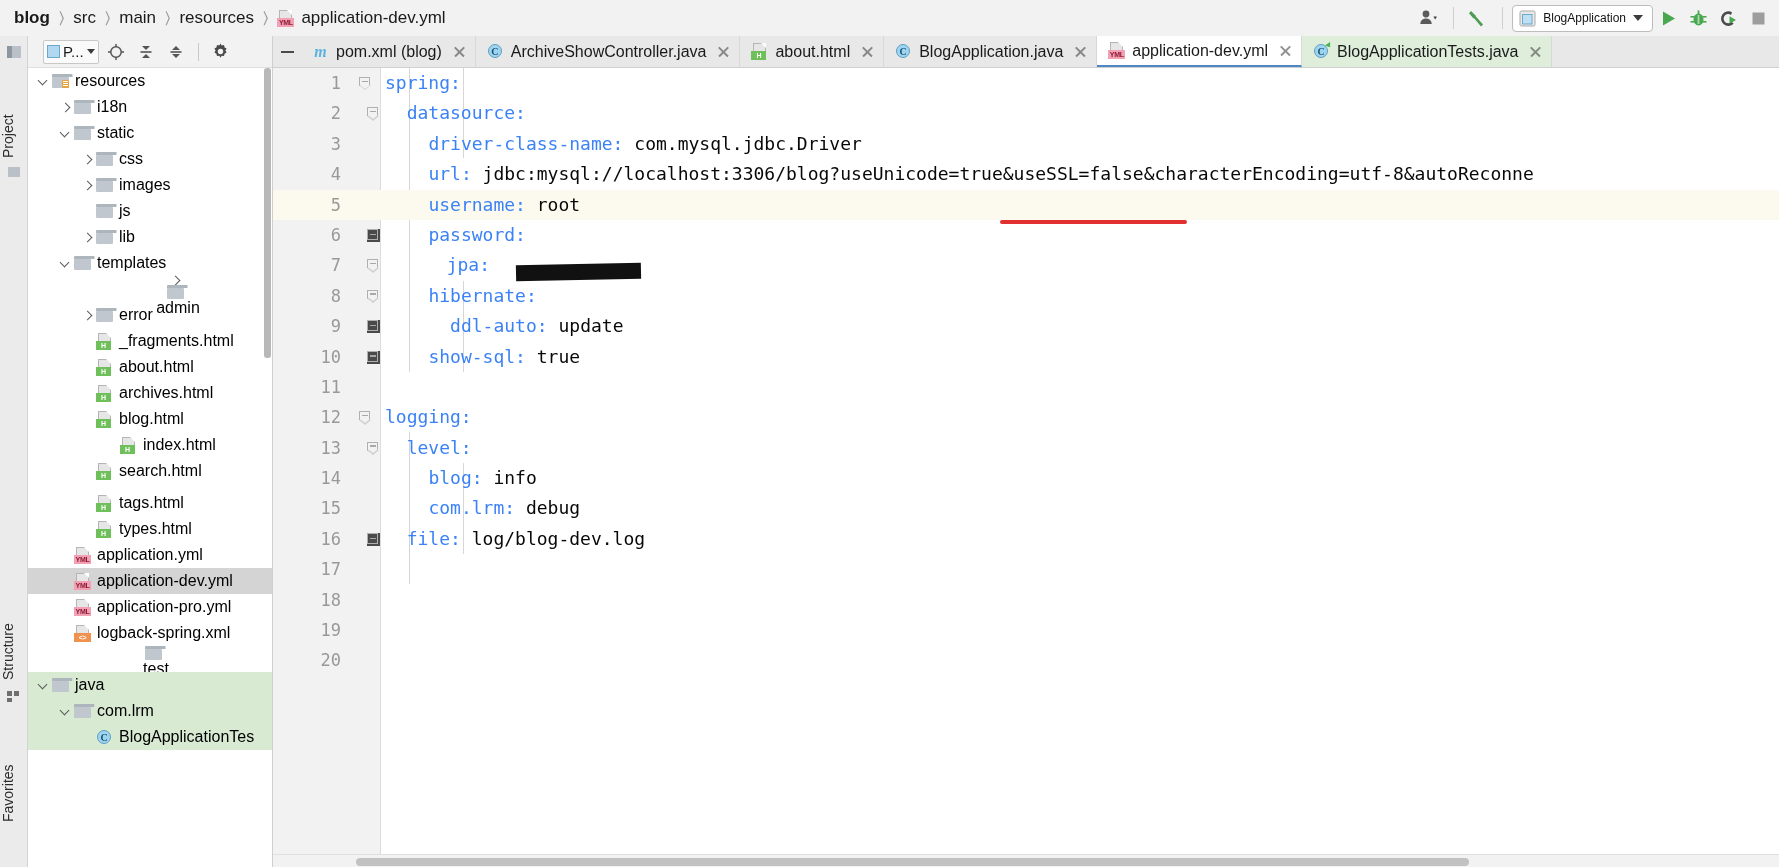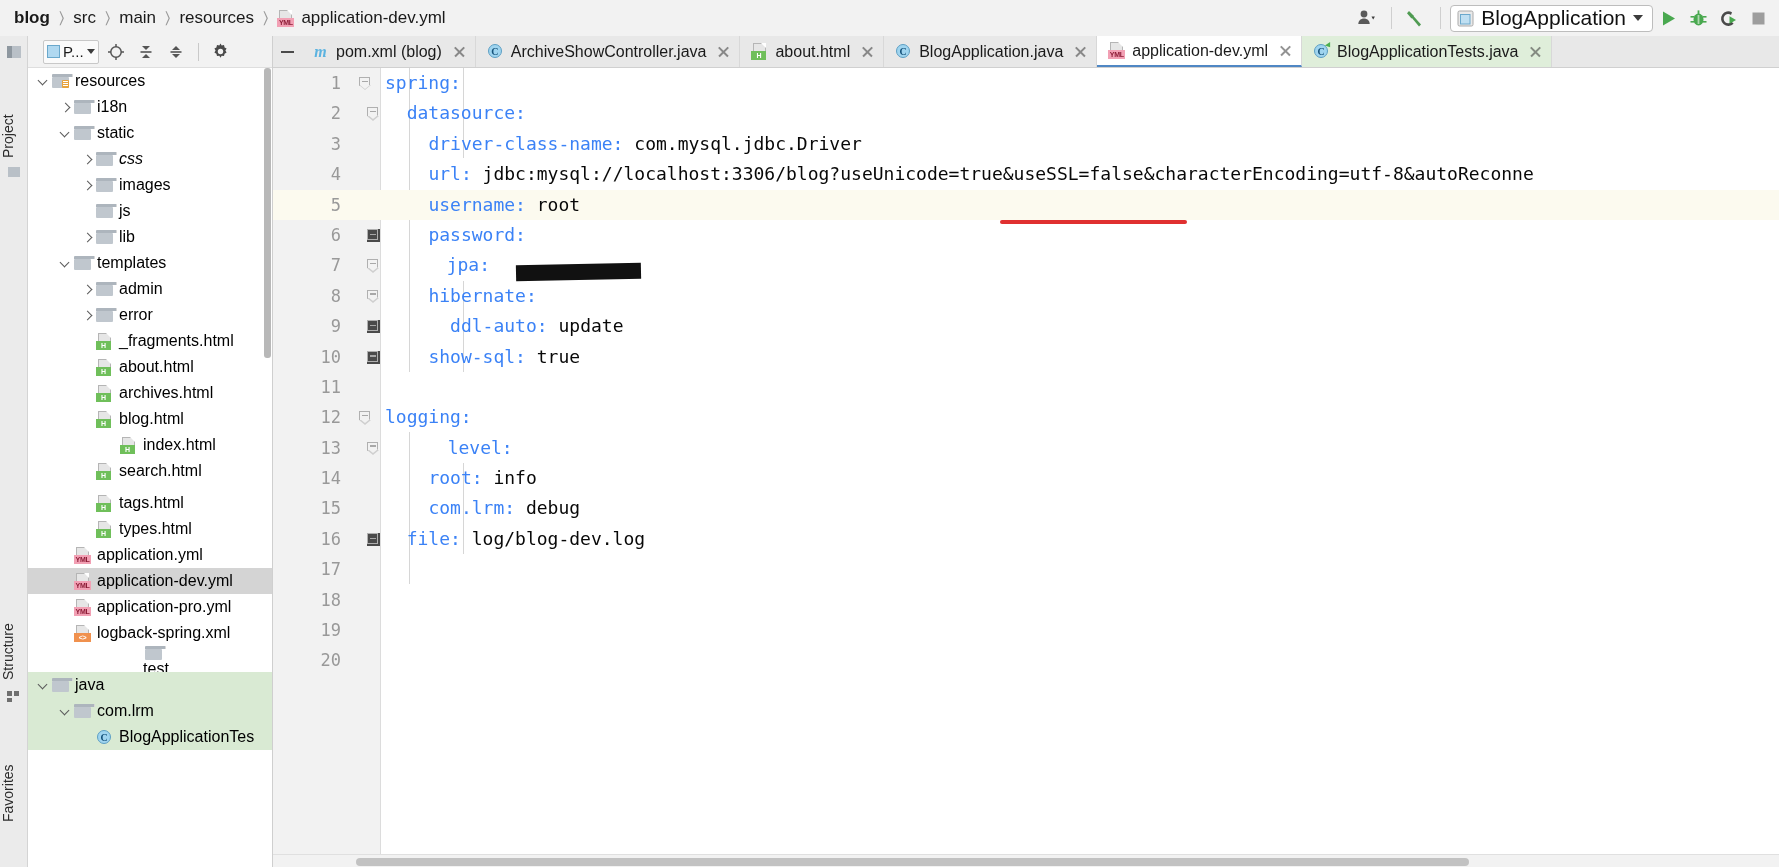--- a/index.html
+++ b/index.html
@@ -30,21 +30,21 @@
   }
   .nav-btn {
     display: flex; align-items: center; justify-content: center;
     height: 30px; min-width: 30px; padding: 0 4px;
   }
   .vsep { width: 1px; height: 22px; background: #cfcfcf; margin: 0 9px; }
   .runconfig {
     display: flex; align-items: center; gap: 7px;
     height: 27px; padding: 0 9px 0 6px;
     border: 1px solid #bdbdbd; border-radius: 4px; background: #fff;
-    font-size: 21px; color: #111; white-space: nowrap;
+    font-size: 12px; color: #111; white-space: nowrap;
   }
   .caret-dn {
     width: 0; height: 0; border-left: 5px solid transparent;
     border-right: 5px solid transparent; border-top: 6px solid #3c3c3c;
   }
 
   
   .vstrip {
     position: absolute; left: 0; width: 28px;
     background: #ebebeb; border-right: 1px solid #d4d4d4;
@@ -432,21 +432,21 @@
         <div class="trow" style="padding-left: 28px;">
           <span class="tw">
             <span class="chev down"></span>
           </span>
           <span class="ic-folder">
             <span class="tab"></span>
             <span class="bod"></span>
           </span>
           <span class="tlabel">static</span>
         </div>
-        <div class="trow" style="padding-left: 50px; font-style: italic;">
+        <div class="trow" style="padding-left: 50px;">
           <span class="tw">
             <span class="chev"></span>
           </span>
           <span class="ic-folder">
             <span class="tab"></span>
             <span class="bod"></span>
           </span>
           <span class="tlabel">css</span>
         </div>
         <div class="trow" style="padding-left: 50px;">
@@ -480,21 +480,21 @@
         <div class="trow" style="padding-left: 28px;">
           <span class="tw">
             <span class="chev down"></span>
           </span>
           <span class="ic-folder">
             <span class="tab"></span>
             <span class="bod"></span>
           </span>
           <span class="tlabel">templates</span>
         </div>
-        <div class="trow" style="padding-left: 50px;">
+        <div class="trow" style="padding-left: 50px; flex-direction: column;">
           <span class="tw">
             <span class="chev"></span>
           </span>
           <span class="ic-folder">
             <span class="tab"></span>
             <span class="bod"></span>
           </span>
           <span class="tlabel">admin</span>
         </div>
         <div class="trow" style="padding-left: 50px;">
@@ -792,25 +792,25 @@
             </span>
             <span class="code" style="left: 112px;"><span class="k">logging:</span></span>
           </div>
           <div class="cline">
             <span class="lnum">13</span>
             <span class="fold" style="top: 9px; left: 94px;">
               <span class="box"></span>
               <span class="dash"></span>
               <span class="pt"></span>
             </span>
-            <span class="code" style="left: 133.7px; margin-left: 41px;"><span class="k">level:</span></span>
+            <span class="code" style="left: 133.7px;"><span class="k">level:</span></span>
           </div>
           <div class="cline">
             <span class="lnum">14</span>
-            <span class="code" style="left: 155.4px;"><span class="k">root:</span><span class="v"> info</span></span>
+            <span class="code" style="left: 155.4px;"><span class="k">blog:</span><span class="v"> info</span></span>
           </div>
           <div class="cline">
             <span class="lnum">15</span>
             <span class="code" style="left: 155.4px;"><span class="k">com.lrm:</span><span class="v"> debug</span></span>
           </div>
           <div class="cline">
             <span class="lnum">16</span>
             <span class="fold minus" style="top: 9px; left: 94px;">
               <span class="box"></span>
               <span class="dash"></span>

